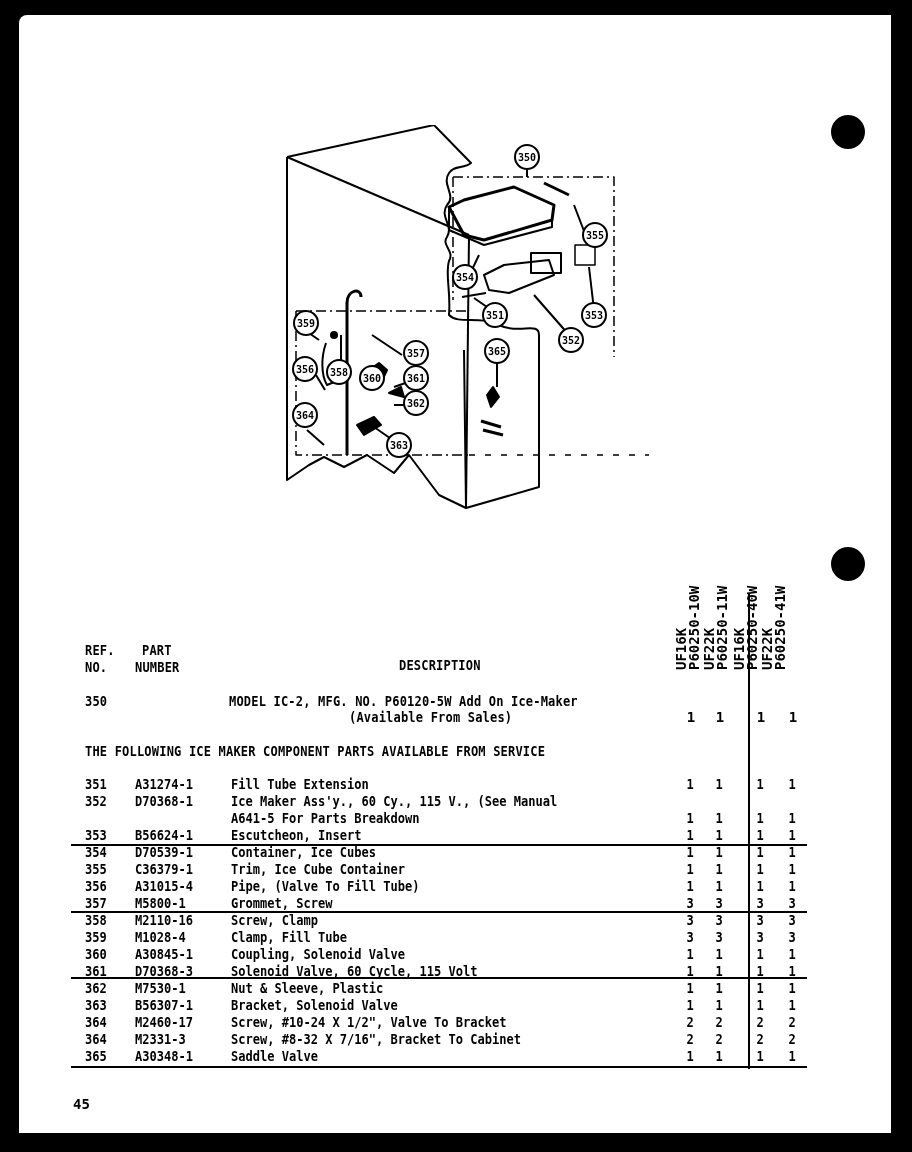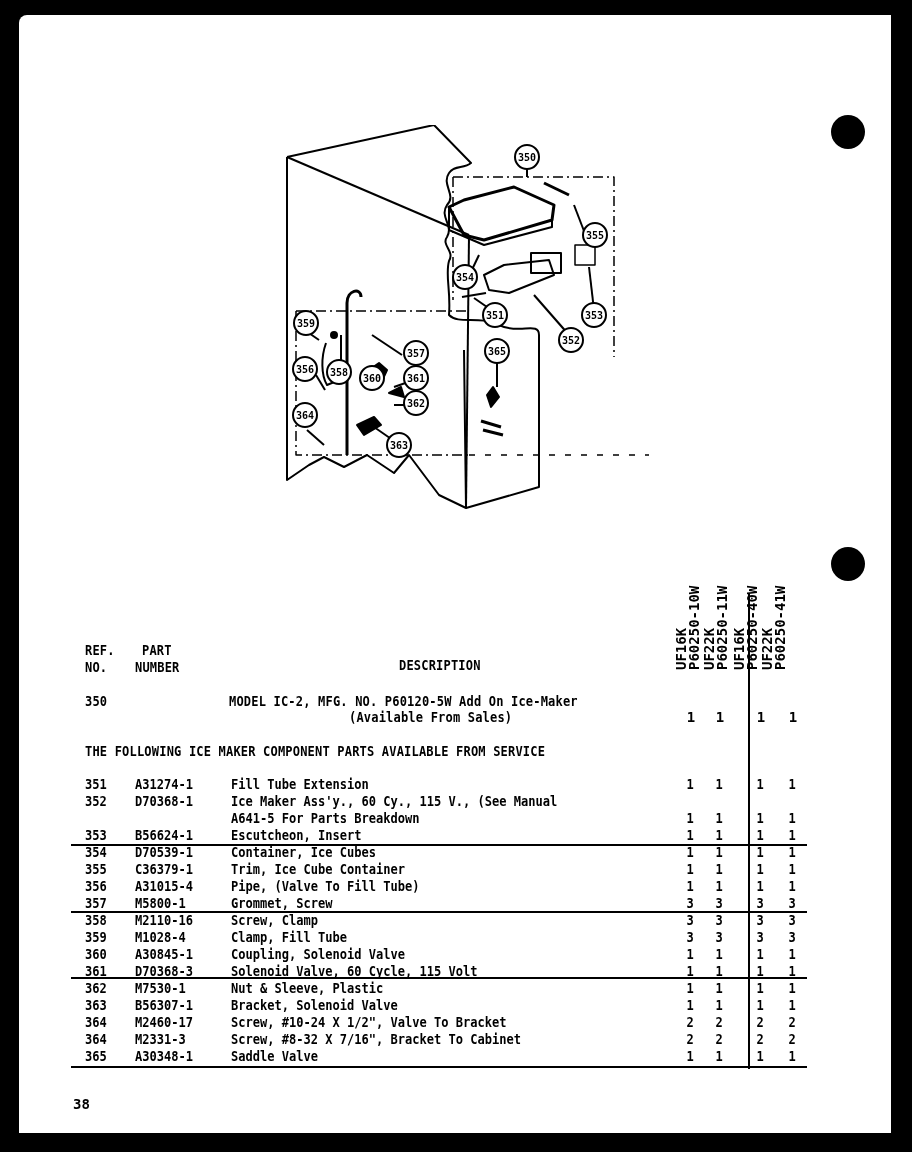--- a/index.html
+++ b/index.html
@@ -298,14 +298,14 @@
         <span class="qty" style="left:735px;">1</span>
         <span class="qty" style="left:767px;">1</span>
     </div>
   </div>
 
   <div class="rule" style="left:52px; top:829px; width:736px;"></div>
   <div class="rule" style="left:52px; top:896px; width:736px;"></div>
   <div class="rule" style="left:52px; top:962px; width:736px;"></div>
   <div class="rule" style="left:52px; top:1051px; width:736px;"></div>
 
-  <div class="abs pageno" style="left:54px; top:1081px;">38</div>
+  <div class="abs pageno" style="left:54px; top:1081px;">45</div>
 </div>
 
 </body></html>

